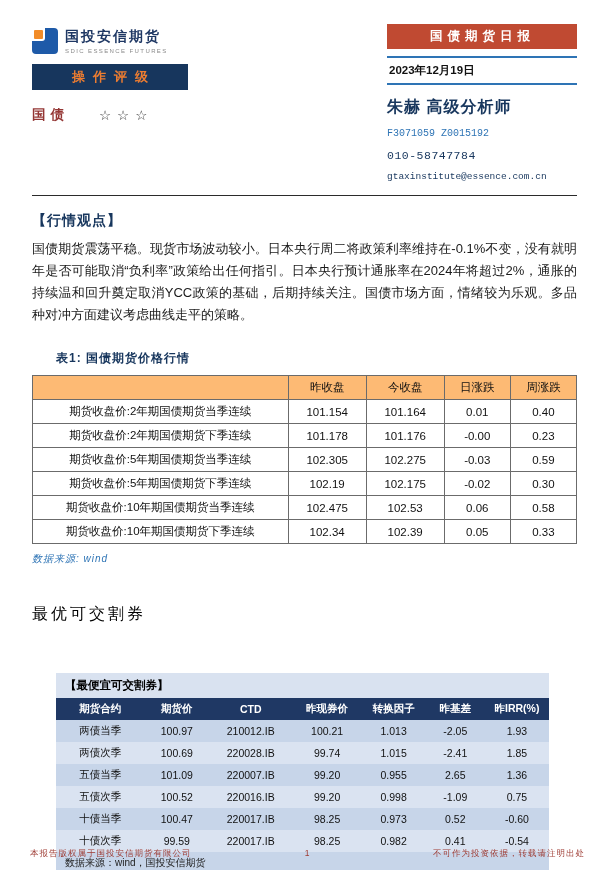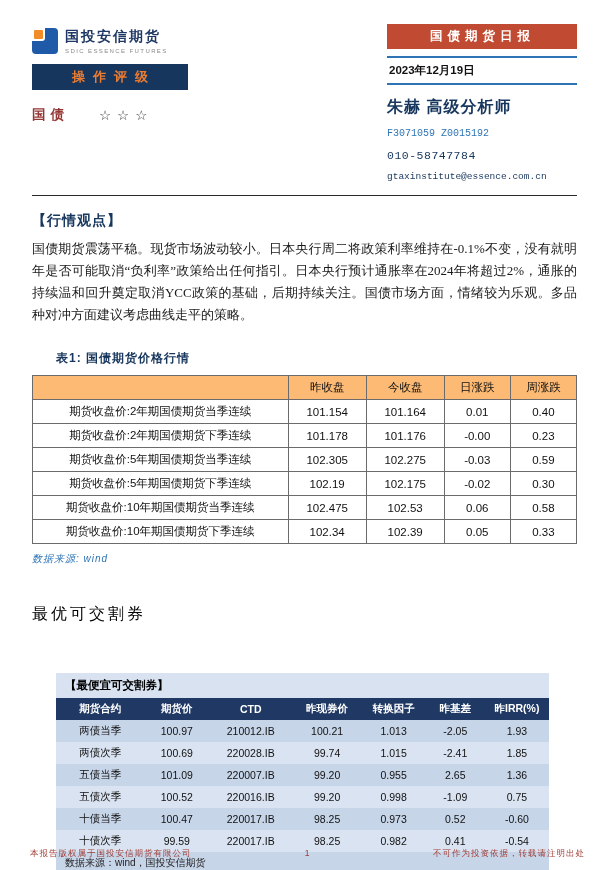--- a/index.html
+++ b/index.html
@@ -29,21 +29,21 @@
   .analyst { margin-top:12px; }
   .analyst .name { font-size:16px; font-weight:bold; color:#17365D; letter-spacing:1px; }
   .analyst .cert { margin-top:10px; font-family:"Liberation Mono",monospace; font-size:10px; color:#2E74B5; }
   .analyst .phone { margin-top:10px; font-family:"Liberation Mono",monospace; font-size:11.5px; color:#17365D; letter-spacing:0.5px; }
   .analyst .email { margin-top:9px; font-family:"Liberation Mono",monospace; font-size:9.5px; color:#17365D; }
 
   .divider { margin-top:13px; border-bottom:1.5px solid #2b2b2b; }
 
   
   .vp-title { margin-top:16px; font-size:14px; font-weight:bold; color:#17365D; letter-spacing:1px; }
-  .vp-body { margin-top:8px; font-family:Liberation Serif, serif; font-size:13px; line-height:22px; text-align:justify; color:#1a1a1a; }
+  .vp-body { margin-top:8px; font-family:Liberation Sans, sans-serif; font-size:13px; line-height:22px; text-align:justify; color:#1a1a1a; }
 
   
   .t1-title { margin-top:24px; margin-left:24px; font-size:12px; font-weight:bold; color:#17365D; letter-spacing:1px; }
   table.t1 { margin-top:8px; width:100%; border-collapse:collapse; font-size:11.5px; color:#111; }
   table.t1 th, table.t1 td { border:1px solid #6b6b6b; text-align:center; padding:4px 2px; }
   table.t1 thead th { background:#fdba74; font-weight:normal; }
   table.t1 col.c-label { width:47%; }
   .t1-source { margin-top:8px; font-style:italic; font-size:10px; color:#2E74B5; letter-spacing:1px; }
 
   

